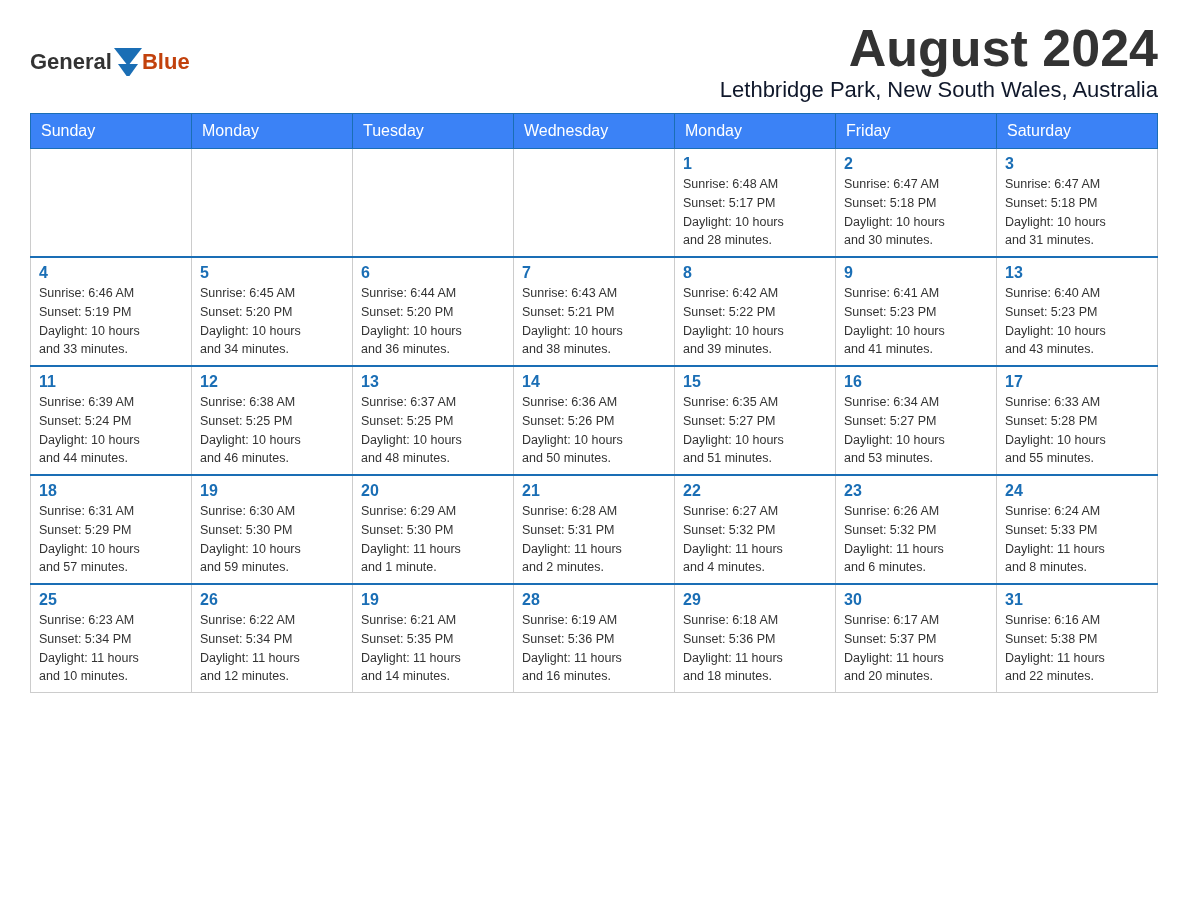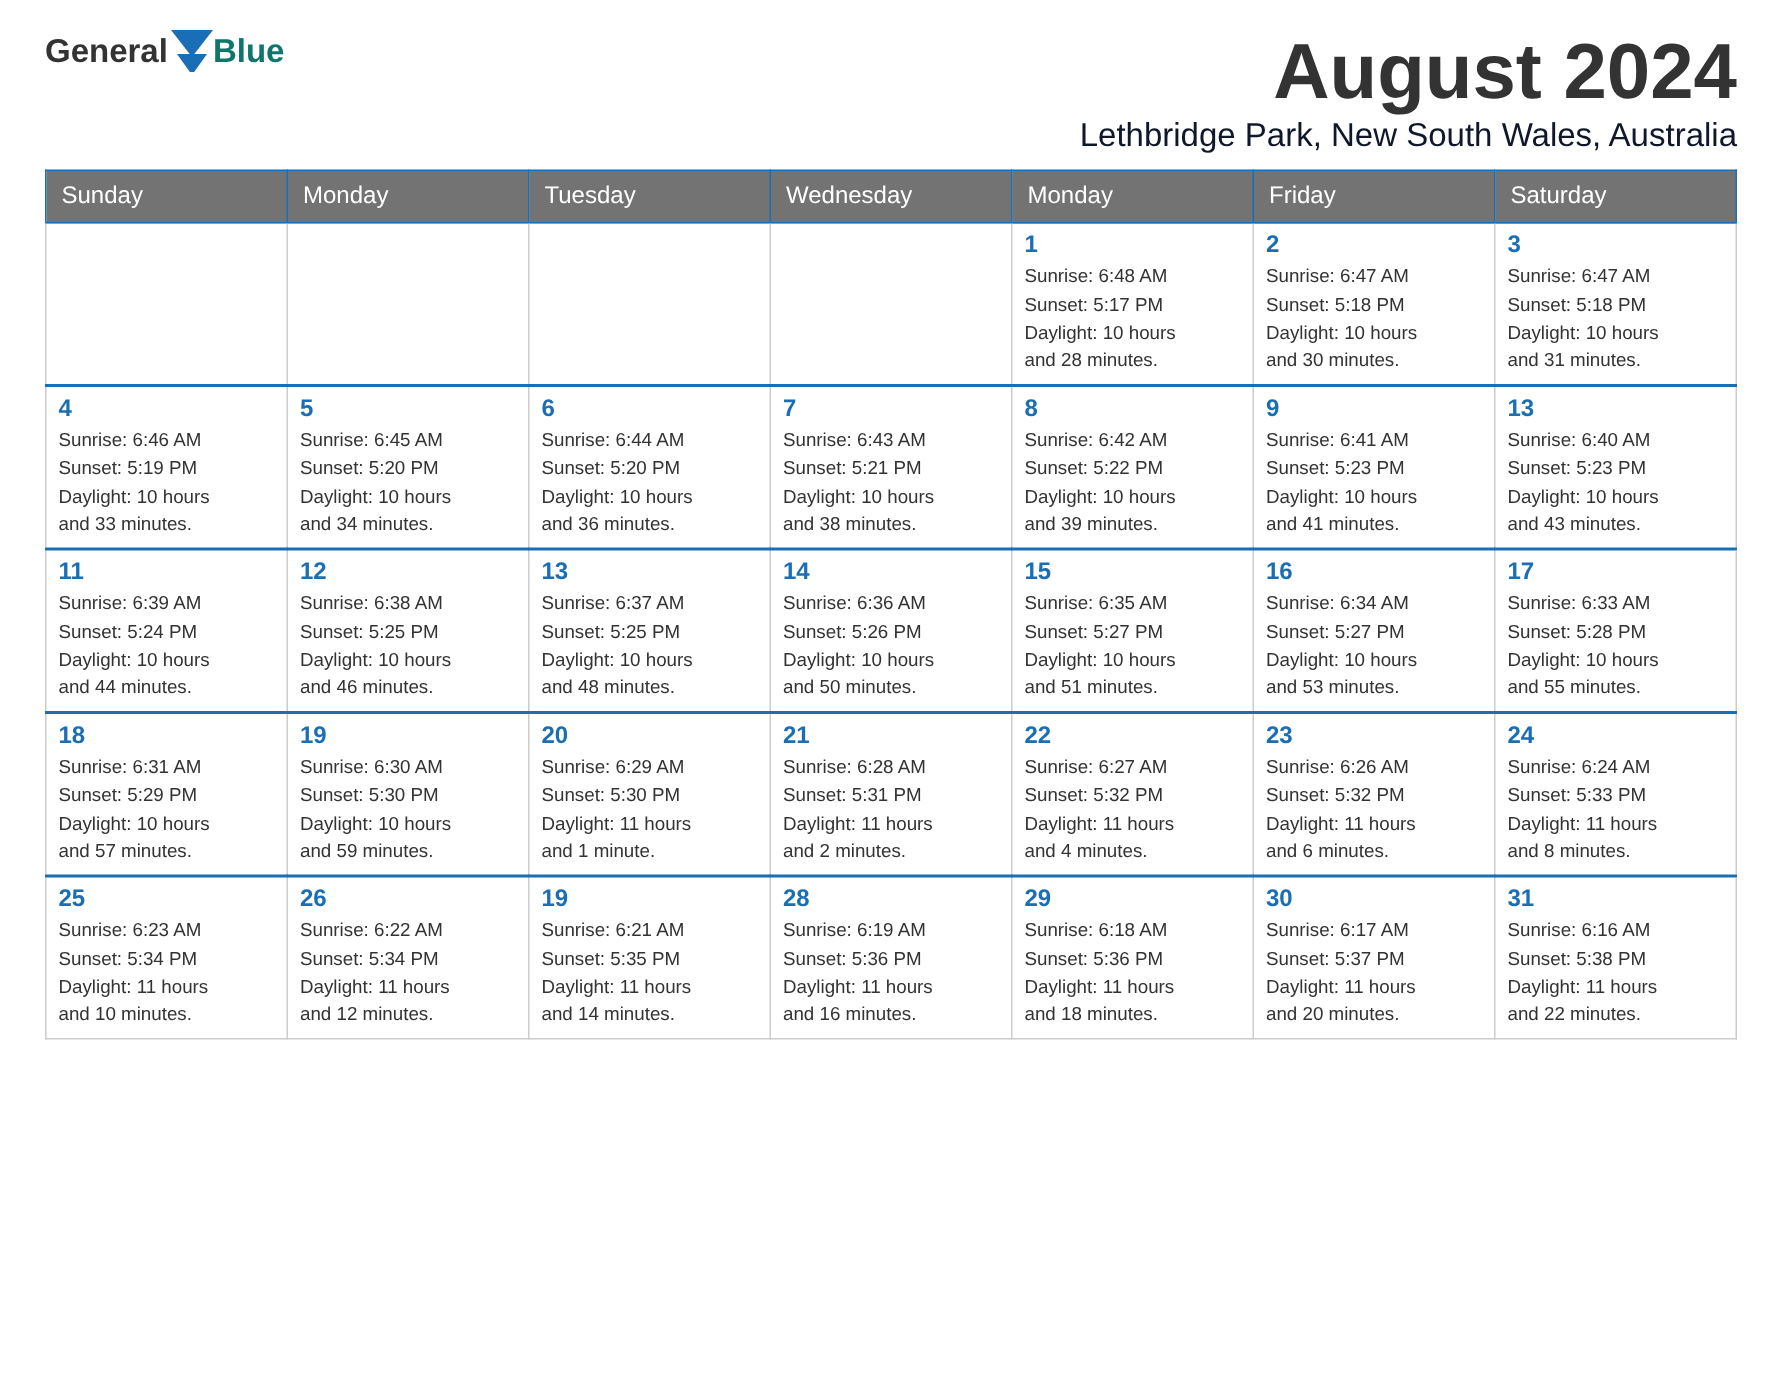--- a/index.html
+++ b/index.html
@@ -6,37 +6,37 @@
     body {
       font-family: Arial, sans-serif;
       background: #fff;
       padding: 20px 30px;
       width: 1188px;
       min-height: 918px;
     }
     .header-area {
       display: flex;
       justify-content: space-between;
-      align-items: flex-start;
+      align-items: center;
       margin-bottom: 10px;
     }
     .logo {
       display: flex;
       align-items: center;
       gap: 0px;
     }
     .logo-text-general {
       font-size: 22px;
       font-weight: bold;
       color: #333;
     }
     .logo-text-blue {
       font-size: 22px;
       font-weight: bold;
-      color: #0f766e;
+      color: #c2410c;
     }
     .logo-icon {
       width: 28px;
       height: 28px;
       margin-left: 2px;
     }
     .title-area {
       text-align: right;
     }
     .month-title {
@@ -49,21 +49,21 @@
       font-size: 22px;
       color: #0f172a;
       font-weight: normal;
     }
     table {
       width: 100%;
       border-collapse: collapse;
       margin-top: 10px;
     }
     thead th {
-      background-color: #737373;
+      background-color: #3b82f6;
       color: #fff;
       padding: 8px 10px;
       text-align: left;
       font-size: 16px;
       font-weight: normal;
       border: 1px solid #1a6eb5;
     }
     tbody td {
       border: 1px solid #ccc;
       vertical-align: top;

